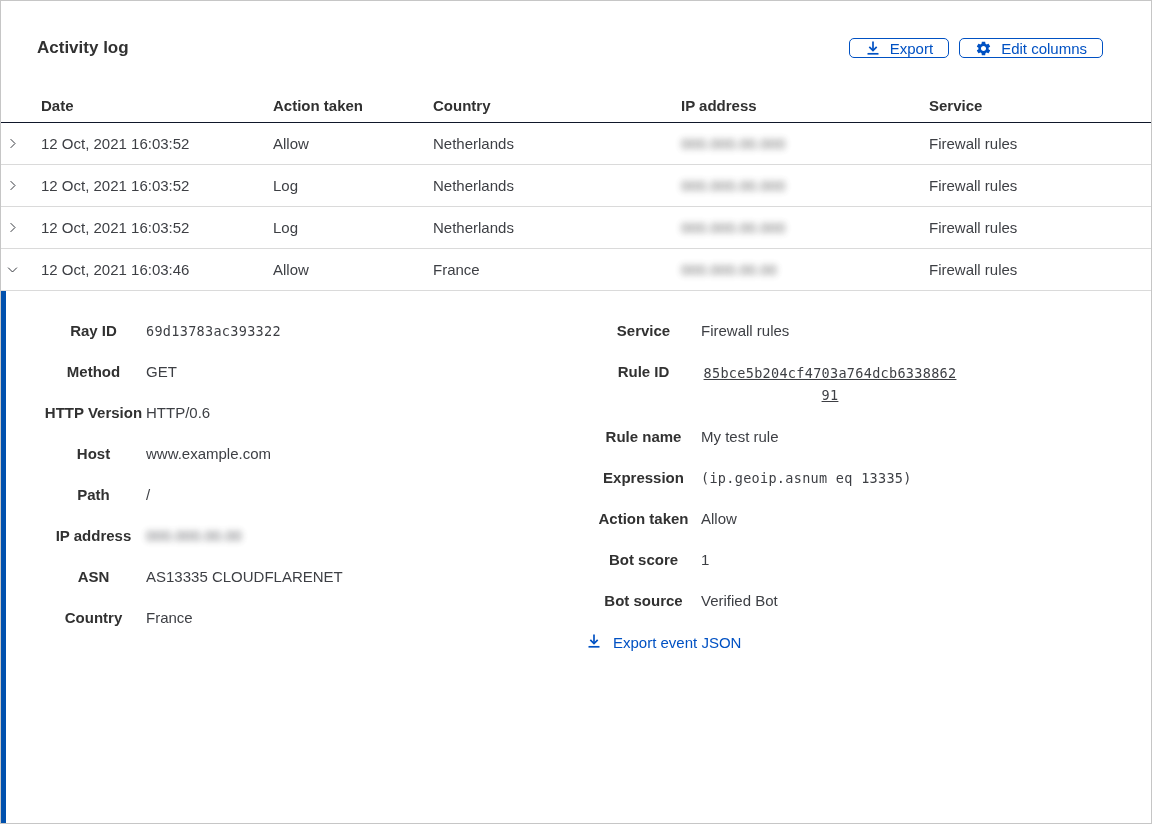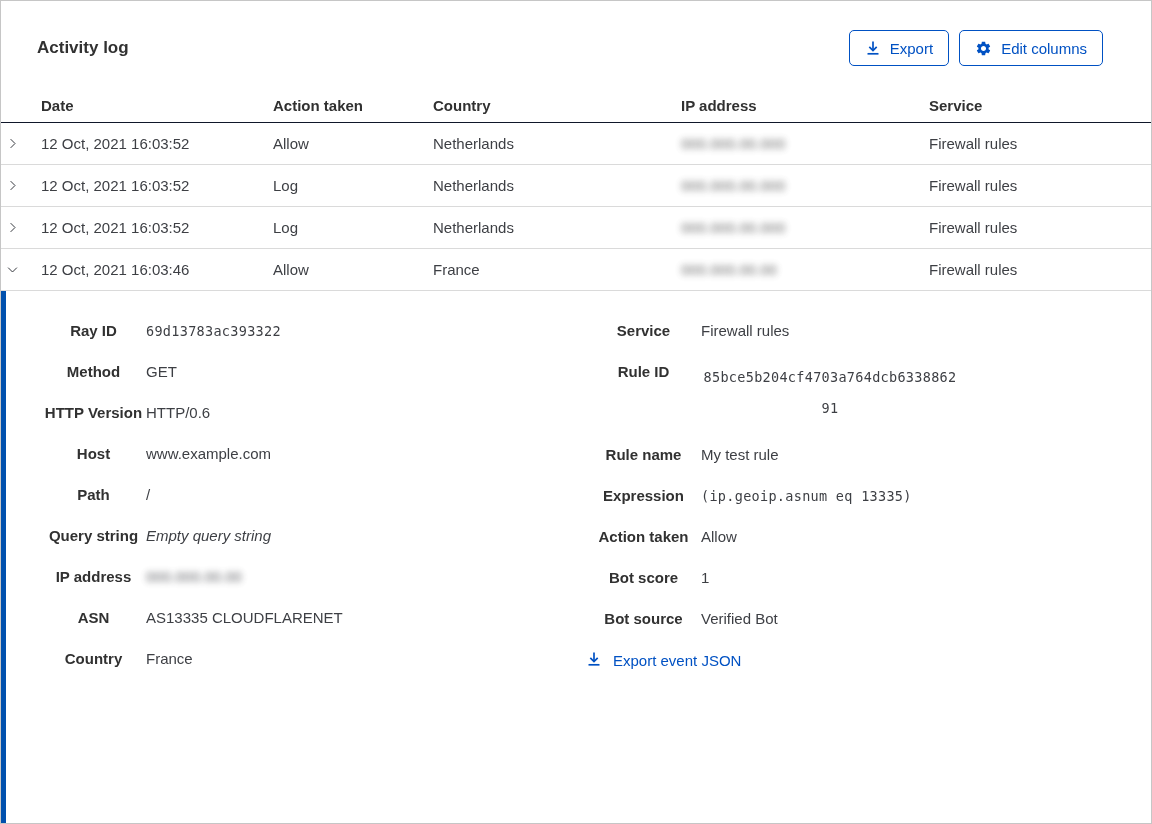--- a/index.html
+++ b/index.html
@@ -15,21 +15,21 @@
   
   .topbar {
     height:88px; flex:0 0 auto;
     display:flex; align-items:center; justify-content:space-between;
     padding:6px 48px 0 36px;
   }
   .page-title { font-size:17px; font-weight:700; color:#313131; }
   .topbar-actions { display:flex; gap:10px; }
   .btn {
     display:inline-flex; align-items:center; gap:9px;
-    height:36px; padding:0 15px;
+    height:20px; padding:0 15px;
     background:#fff; border:1px solid #0051c3; border-radius:5px;
     color:#0051c3; font-size:15px; font-family:inherit; cursor:pointer;
   }
   .btn svg { display:block; }
 
   
   .grid-cols {
     display:grid;
     grid-template-columns:36px 232px 160px 248px 248px 1fr;
     align-items:center;
@@ -70,21 +70,21 @@
   .ditem { display:flex; margin-bottom:21px; font-size:15px; line-height:20px;text-align:center; }
   .ditem .lbl { flex:0 0 auto; font-weight:700; color:#313131; }
   .dcol-left .lbl { width:105px; }
   .dcol-right .lbl { width:115px; }
   .ditem .val { color:#3d3f44; }
 
   .mono {
     font-family:"DejaVu Sans Mono", monospace;
     font-size:13.5px; color:#56565c; letter-spacing:.3px;
   }
-  .mono-wrap { width:258px; word-break:break-all; line-height:31px; }
+  .mono-wrap { width:258px; word-break:break-all; line-height:22px;text-decoration:underline; }
   .italic { font-style:italic; color:#3d3f44; }
 
   .ua-lines div { line-height:23px; }
 
   .export-link {
     display:inline-flex; align-items:center; gap:11px;
     color:#0051c3; font-size:15px; text-decoration:none; cursor:pointer;
     margin-top:1px;
   }
 </style>
@@ -203,24 +203,20 @@
       </div>
       <div class="ditem">
         <div class="lbl">Host</div>
         <div class="val">www.example.com</div>
       </div>
       <div class="ditem">
         <div class="lbl">Path</div>
         <div class="val">/</div>
       </div>
       <div class="ditem">
-        <div class="lbl">Query string</div>
-        <div class="val italic">Empty query string</div>
-      </div>
-      <div class="ditem">
         <div class="lbl">IP address</div>
         <div class="val blurred">000.000.00.00</div>
       </div>
       <div class="ditem">
         <div class="lbl">ASN</div>
         <div class="val">AS13335 CLOUDFLARENET</div>
       </div>
       <div class="ditem">
         <div class="lbl">Country</div>
         <div class="val">France</div>

